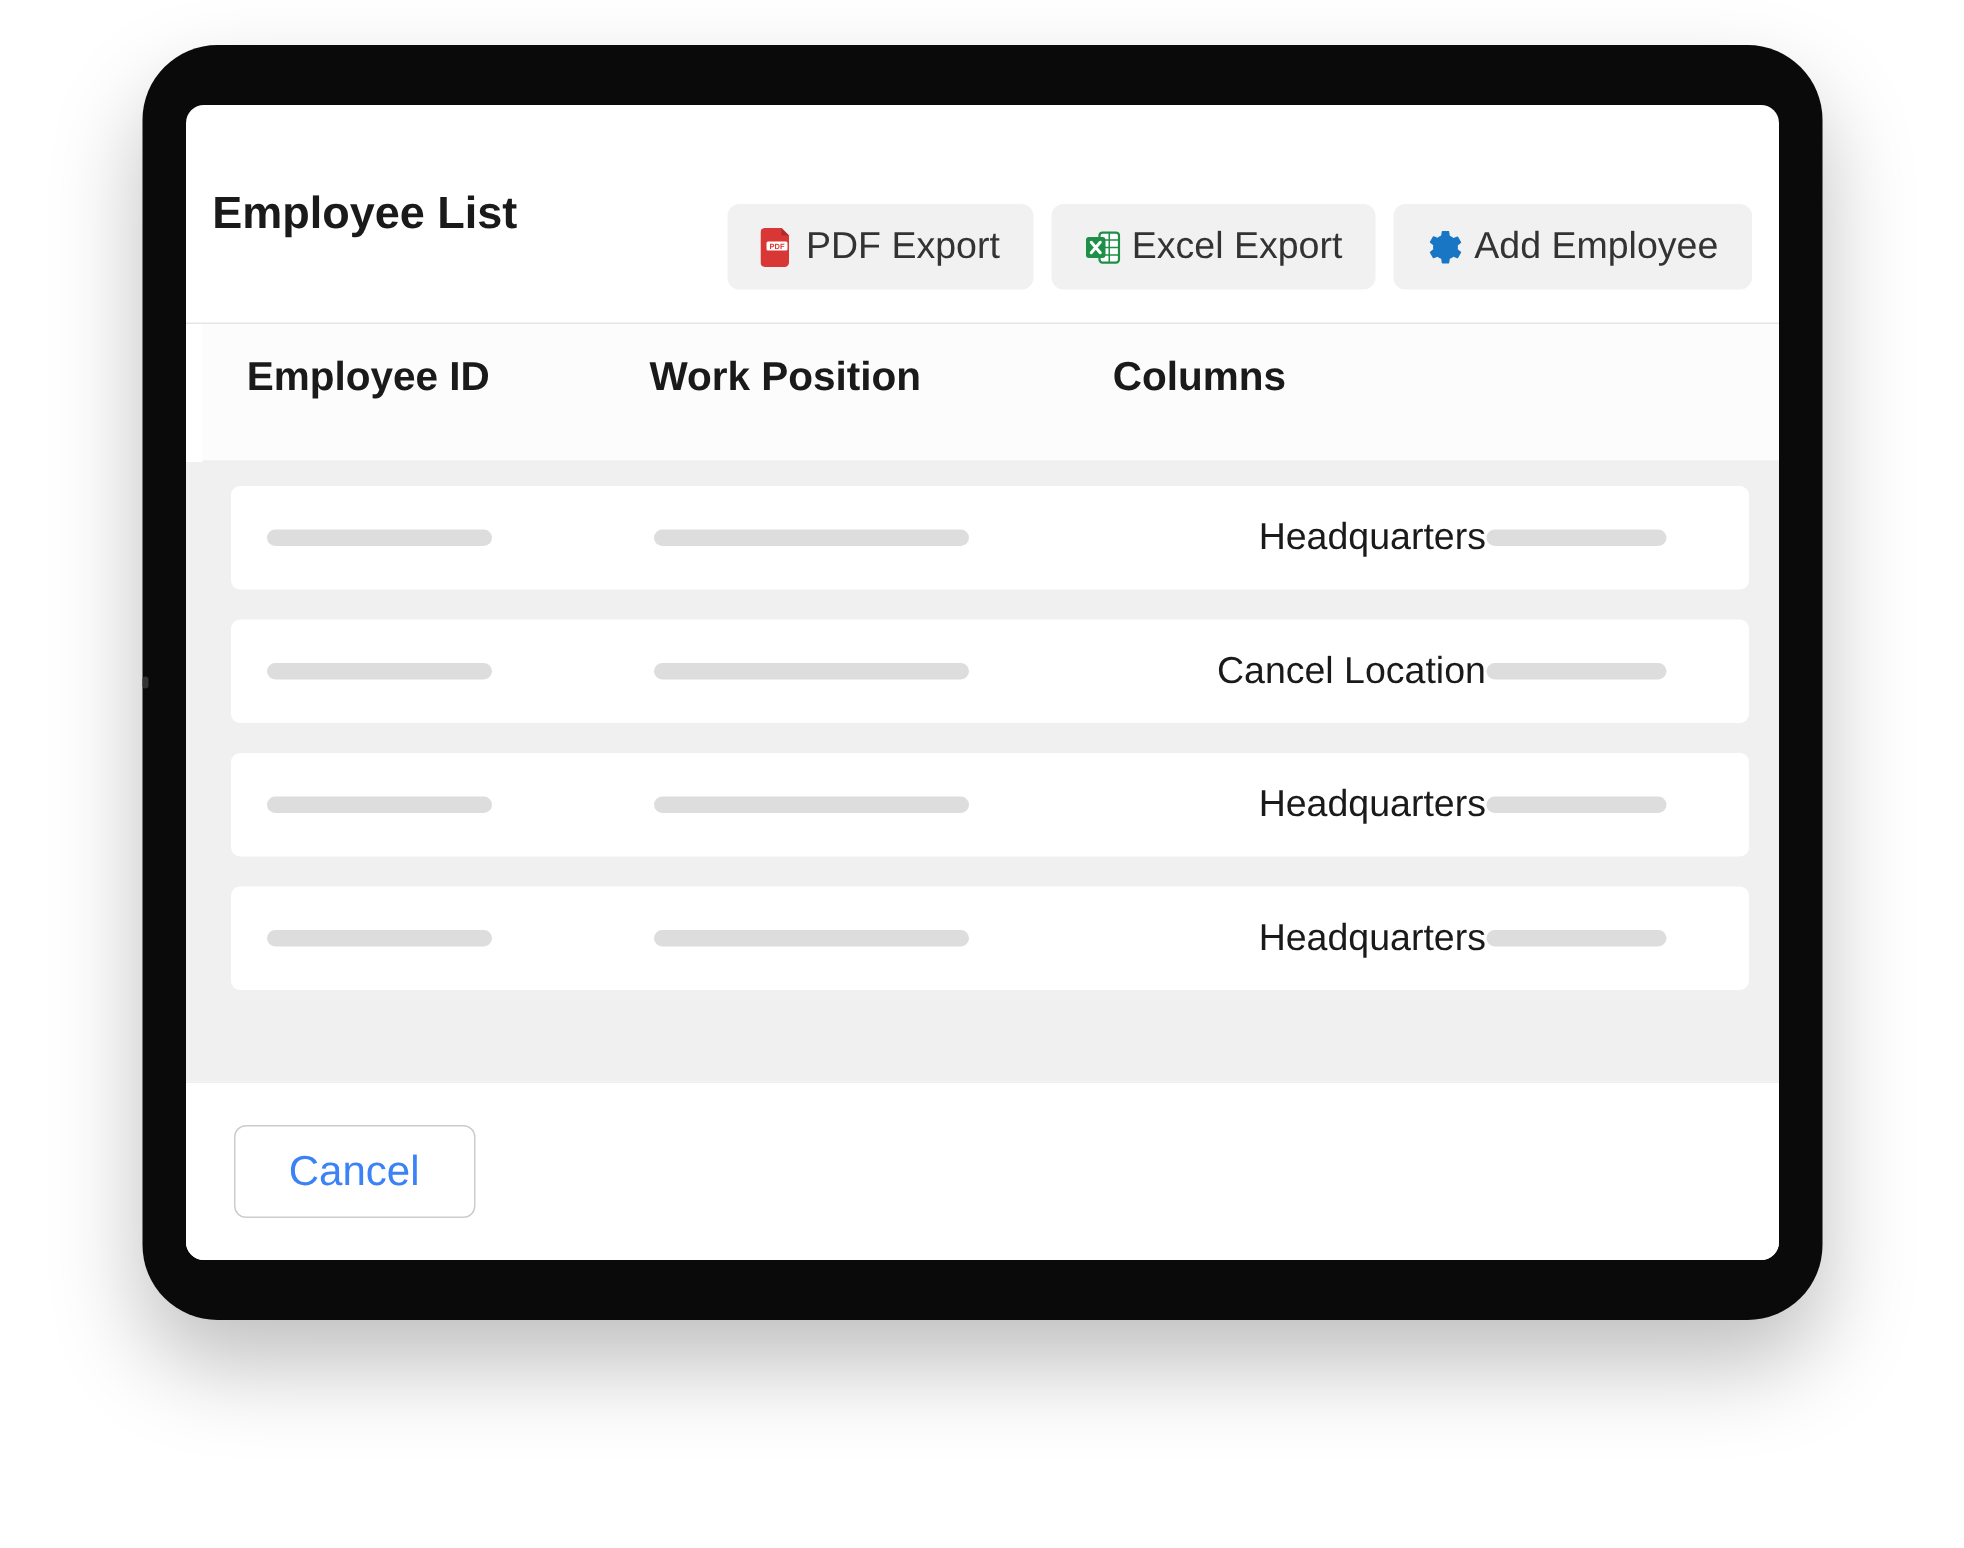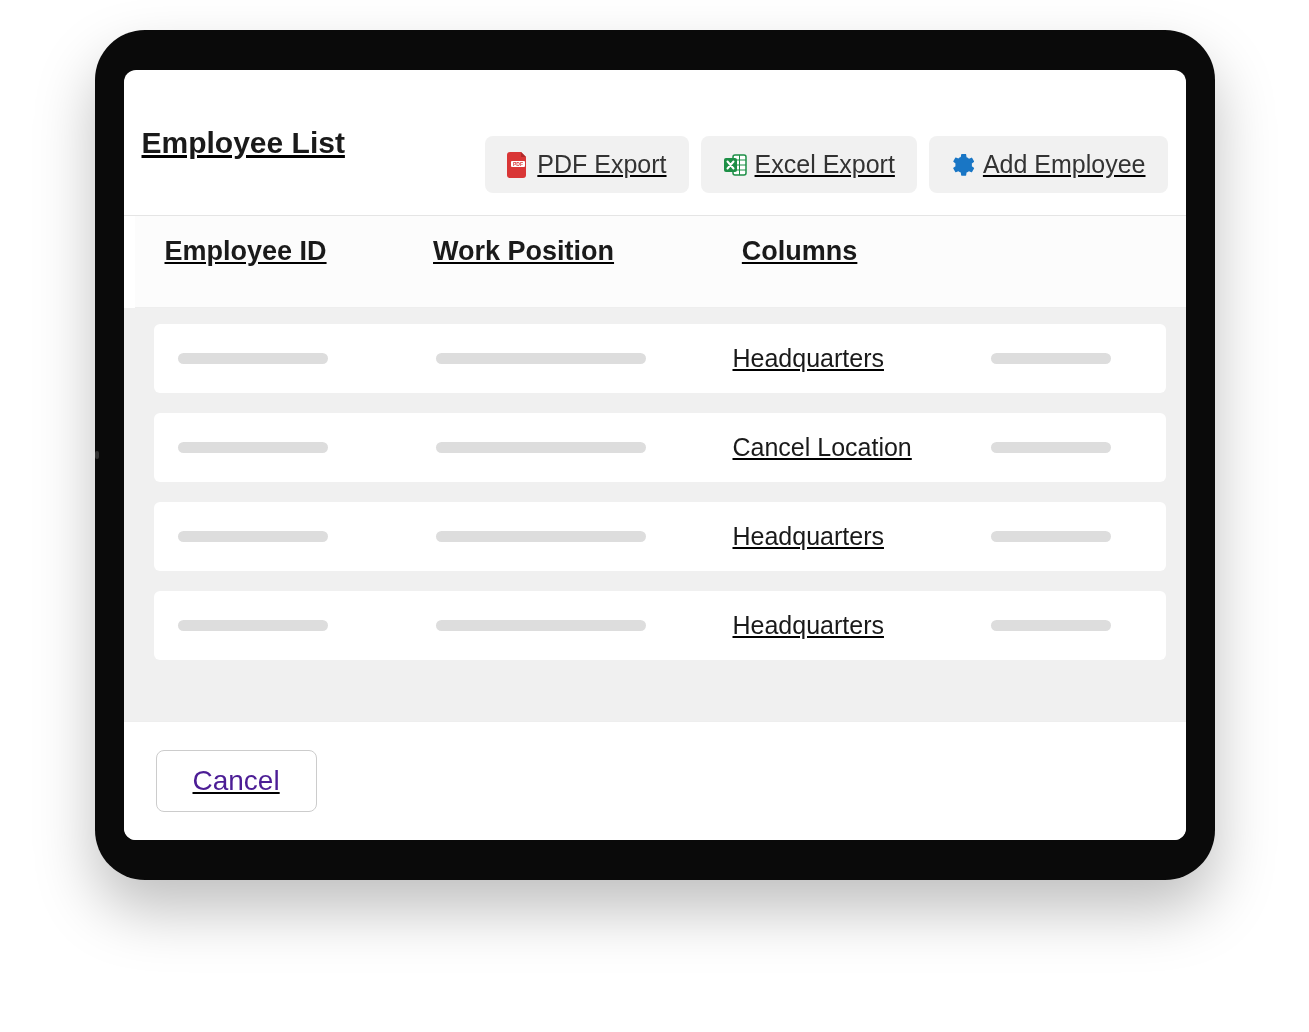--- a/index.html
+++ b/index.html
@@ -34,21 +34,20 @@
       background: #333;
       border-radius: 2px;
     }
     .screen {
       background: #ffffff;
       border-radius: 12px;
       overflow: hidden;
       height: 770px;
       display: flex;
       flex-direction: column;
-      text-decoration: underline;
     }
     .header {
       display: flex;
       justify-content: space-between;
       align-items: center;
       padding: 22px 18px 22px 18px;
       border-bottom: 1px solid #e5e5e5;
     }
     .page-title {
       font-size: 30px;
@@ -108,36 +107,37 @@
       height: 11px;
       background: #dddddd;
       border-radius: 6px;
     }
     .ph-id { width: 150px; }
     .ph-name { width: 210px; }
     .ph-pos { width: 120px; }
     .location-text {
       font-size: 25px;
       color: #1a1a1a;
+      text-align: right;
     }
     .footer {
       display: flex;
       justify-content: space-between;
       align-items: center;
       padding: 28px 30px 28px 32px;
       background: #ffffff;
       border-top: 1px solid #eeeeee;
     }
     .cancel-btn {
       background: #ffffff;
       border: 1px solid #cccccc;
       border-radius: 8px;
       padding: 14px 36px;
       font-size: 28px;
-      color: #4c1d95;
+      color: #3b82f6;
       cursor: pointer;
     }
     .save-btn {
       background: #1976c5;
       border: none;
       border-radius: 8px;
       padding: 14px 36px;
       font-size: 28px;
       color: #ffffff;
       cursor: pointer;

